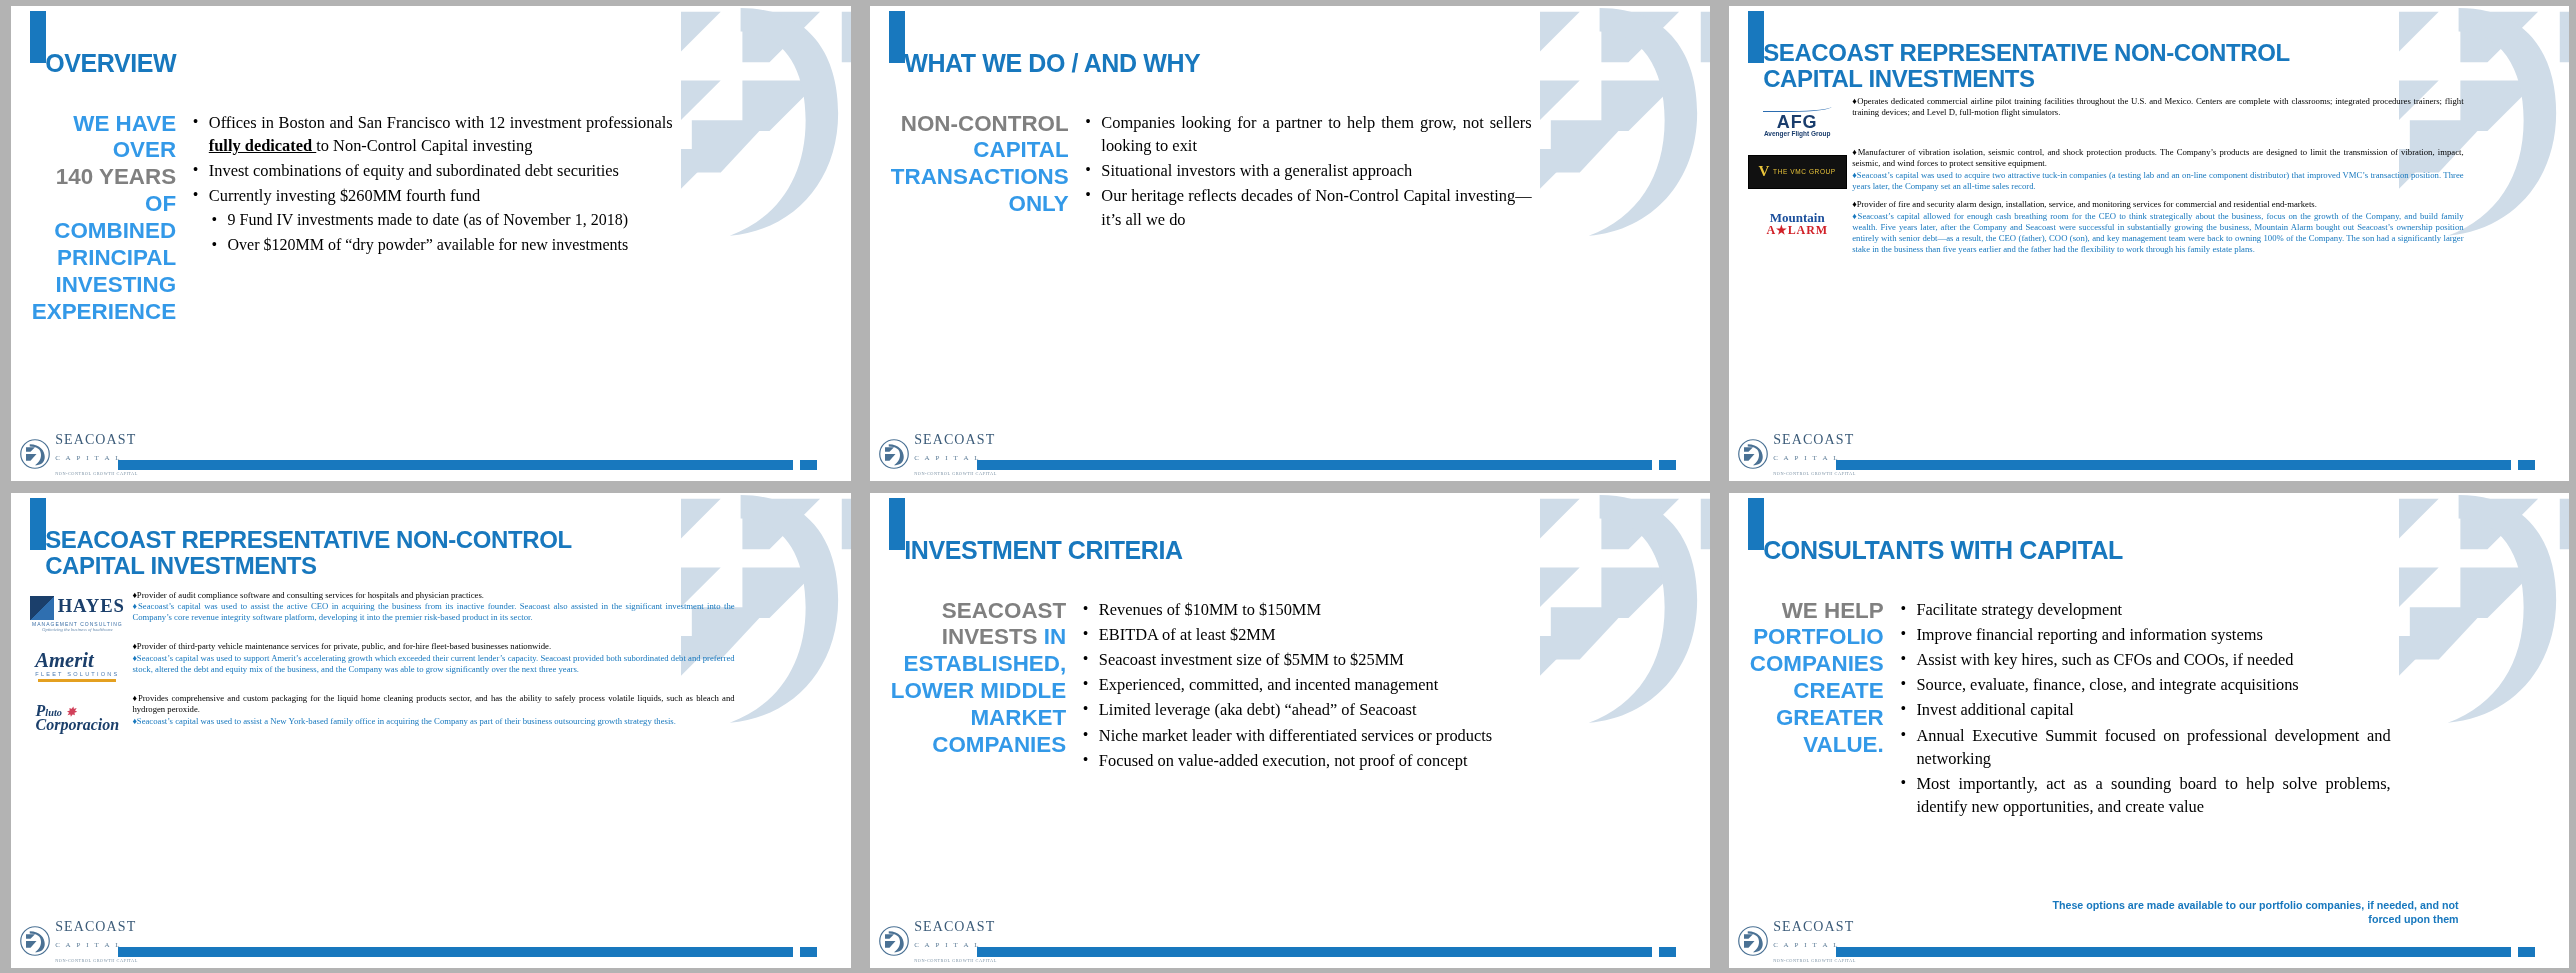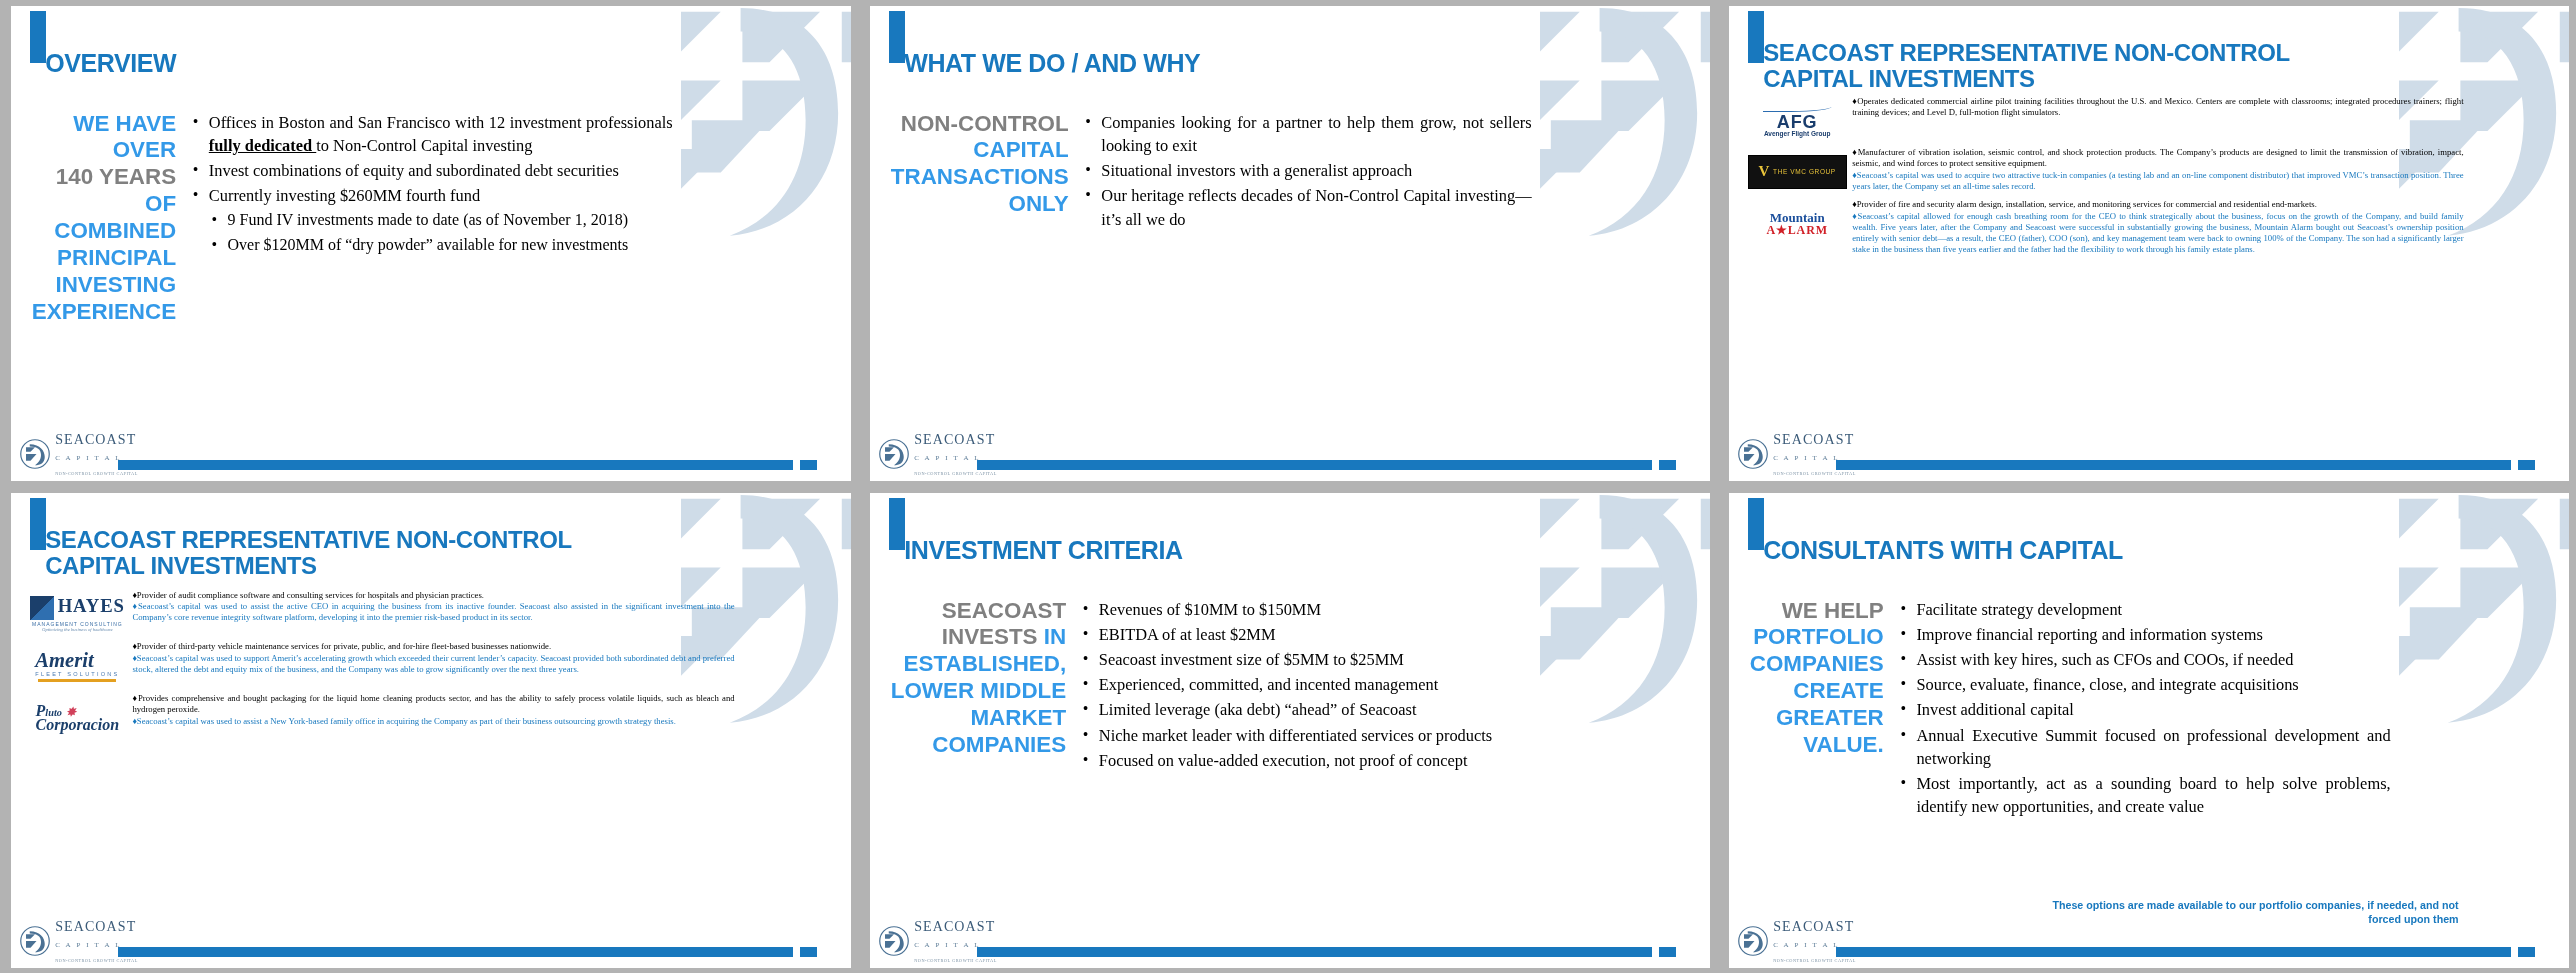--- a/index.html
+++ b/index.html
@@ -397,21 +397,21 @@
             </div>
           </div>
           <div class="prow">
             <div class="plogo">
               <div class="pluto">
                 <div class="p1">P<span style="font-size:10.3px">luto</span> <span class="star">✸</span></div>
                 <div class="p2">Corporacion</div>
               </div>
             </div>
             <div class="ptext">
-              <p class="diamond d">Provides comprehensive and bought packaging for the liquid home cleaning products sector, and has the ability to safely process volatile liquids, such as bleach and hydrogen peroxide.</p>
+              <p class="diamond d">Provides comprehensive and custom packaging for the liquid home cleaning products sector, and has the ability to safely process volatile liquids, such as bleach and hydrogen peroxide.</p>
               <p class="diamond blue">Seacoast’s capital was used to assist a New York-based family office in acquiring the Company as part of their business outsourcing growth strategy thesis.</p>
             </div>
           </div>
         </div>
         <div class="footer">
           <div class="logo">
             <span class="logo-mark"><svg viewBox="0 0 40 40" xmlns="http://www.w3.org/2000/svg">
                 <circle cx="20" cy="20" r="19" fill="none" stroke="#4a7194" stroke-width="1.6"></circle>
                 <path d="M13 7 C27 7 33 16 33 24 C33 32 27 35 20 35 C26 31 28 26 28 21 C28 14 23 10 13 10 Z" fill="#4a7194"></path>
                 <path d="M8 20 L22 20 L14 29 L8 29 Z" fill="#4a7194"></path>

